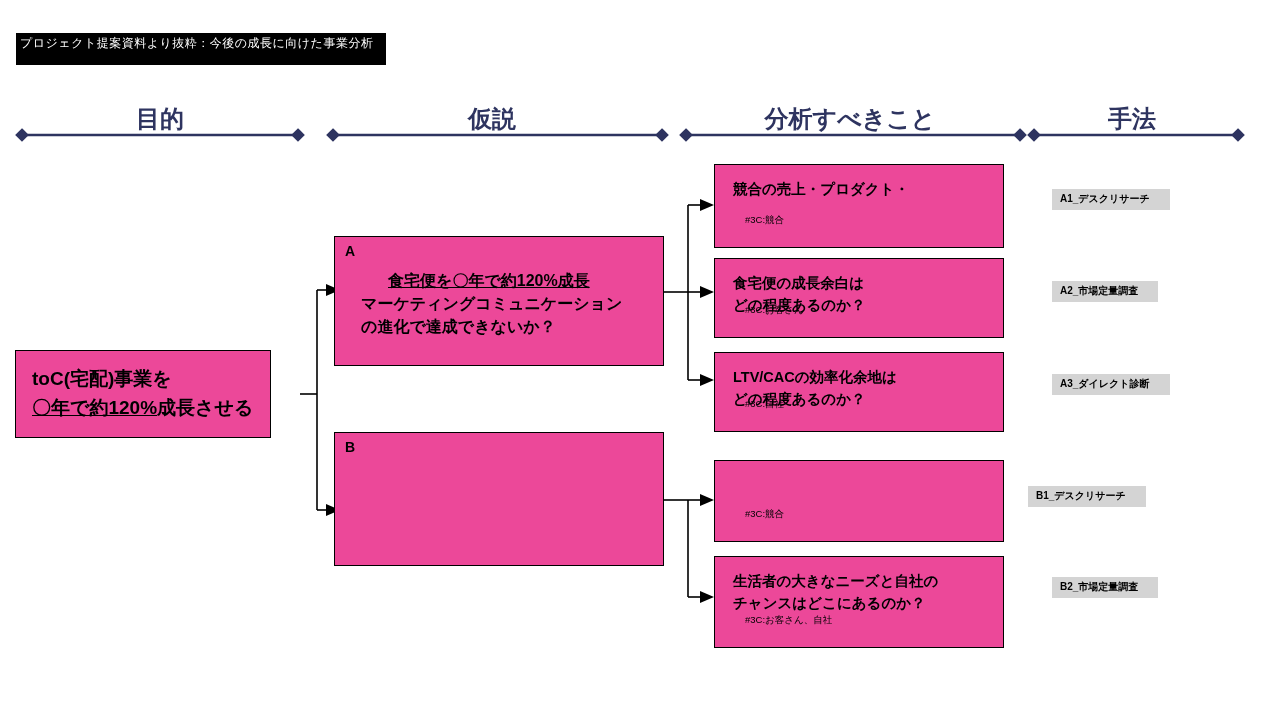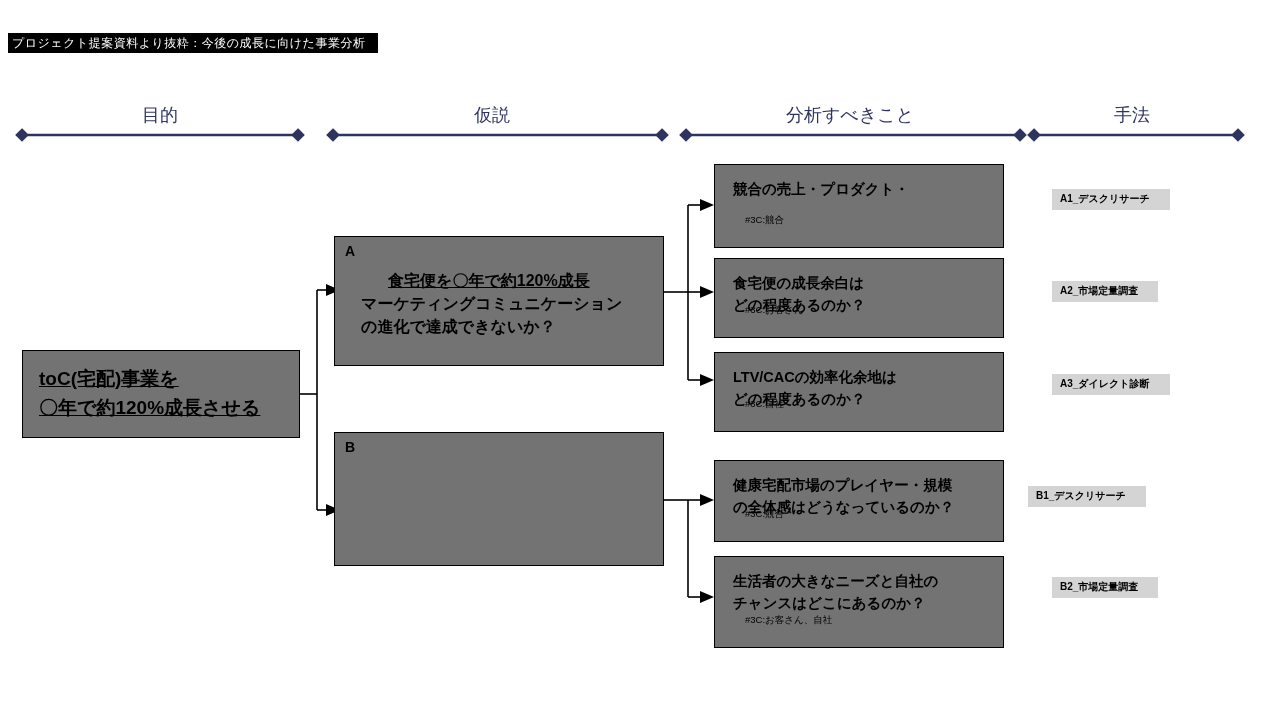--- a/index.html
+++ b/index.html
@@ -8,49 +8,49 @@
     background:#ffffff;
     font-family:"Liberation Sans","DejaVu Sans",sans-serif;
     overflow:hidden;
     position:relative;
   }
   #canvas{position:absolute;left:0;top:0;width:1280px;height:720px;}
 
   
   .title-banner{
     position:absolute;
-    left:8px;top:33px;
-    width:370px;height:20px;
+    left:16px;top:33px;
+    width:370px;height:32px;
     background:#000000;
     color:#ffffff;
     font-size:12px;
     line-height:20px;
     letter-spacing:0.5px;
     white-space:nowrap;
     padding-left:4px;
     box-sizing:border-box;
   }
 
   
   .col-head{
     position:absolute;
     color:#2E3460;
-    font-size:18px;
-    font-weight:normal;
+    font-size:24px;
+    font-weight:bold;
     text-align:center;
     white-space:nowrap;
   }
 
   
   svg.deco{position:absolute;left:0;top:0;width:1280px;height:720px;pointer-events:none;}
 
   
   .box{
     position:absolute;
-    background:#737373;
+    background:#ec4899;
     border:1.5px solid #000000;
     box-sizing:border-box;
   }
   .goal-box{
     font-size:19px;
     font-weight:bold;
     color:#000000;
     line-height:1.5;
     padding:14px 16px;
   }
@@ -161,21 +161,21 @@
     </g>
     <polygon points="700,494 714,500 700,506" fill="#000000"></polygon>
     <polygon points="700,591 714,597 700,603" fill="#000000"></polygon>
   </svg>
 
   <div class="col-head" style="left:118px;top:103px;width:84px;">目的</div>
   <div class="col-head" style="left:450px;top:103px;width:84px;">仮説</div>
   <div class="col-head" style="left:740px;top:103px;width:220px;">分析すべきこと</div>
   <div class="col-head" style="left:1090px;top:103px;width:84px;">手法</div>
 
-  <div class="box goal-box" style="left:22px;top:350px;width:278px;height:88px;text-decoration:underline;">
+  <div class="box goal-box" style="left:15px;top:350px;width:256px;height:88px;">
     <div>toC(宅配)事業を</div>
     <div><span class="u">〇年で約120%</span><span>成長させる</span></div>
   </div>
 
   <div class="box" style="left:334px;top:236px;width:330px;height:130px;">
     <div class="hyp-tag">A</div>
     <div class="hyp-text" style="top:32px;">
       <div><span class="u">食宅便を〇年で約120%成長</span></div>
       <div>マーケティングコミュニケーション</div>
       <div>の進化で達成できないか？</div>
@@ -203,24 +203,20 @@
 
   <div class="box" style="left:714px;top:352px;width:290px;height:80px;">
     <div class="an-text">
       <div>LTV/CACの効率化余地は</div>
       <div>どの程度あるのか？</div>
     </div>
     <div class="an-tag">#3C:自社</div>
   </div>
 
   <div class="box" style="left:714px;top:460px;width:290px;height:82px;">
-    <div class="an-text">
-      <div>健康宅配市場のプレイヤー・規模</div>
-      <div>の全体感はどうなっているのか？</div>
-    </div>
     <div class="an-tag">#3C:競合</div>
   </div>
 
   <div class="box" style="left:714px;top:556px;width:290px;height:92px;">
     <div class="an-text">
       <div>生活者の大きなニーズと自社の</div>
       <div>チャンスはどこにあるのか？</div>
     </div>
     <div class="an-tag">#3C:お客さん、自社</div>
   </div>

